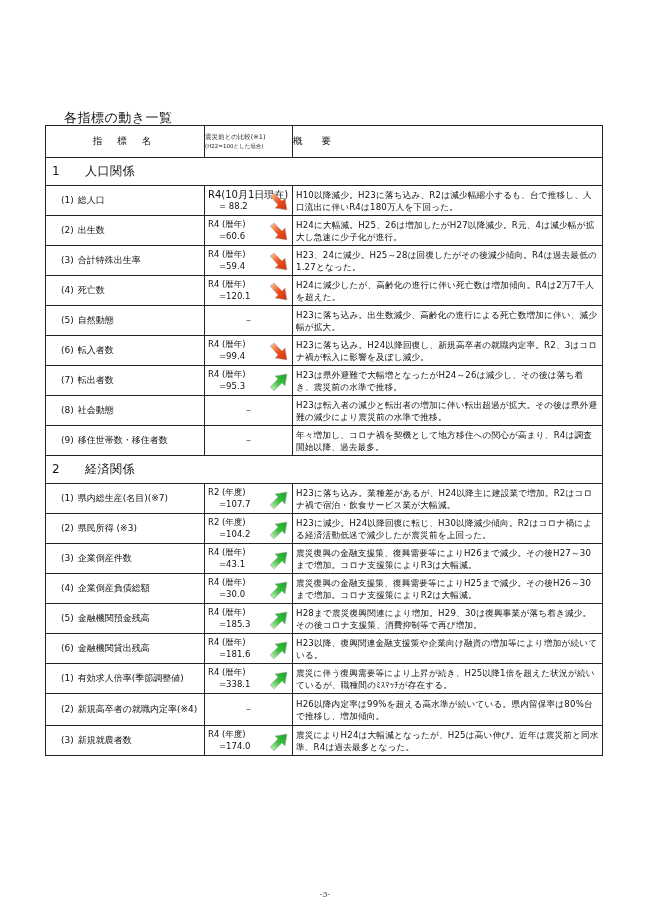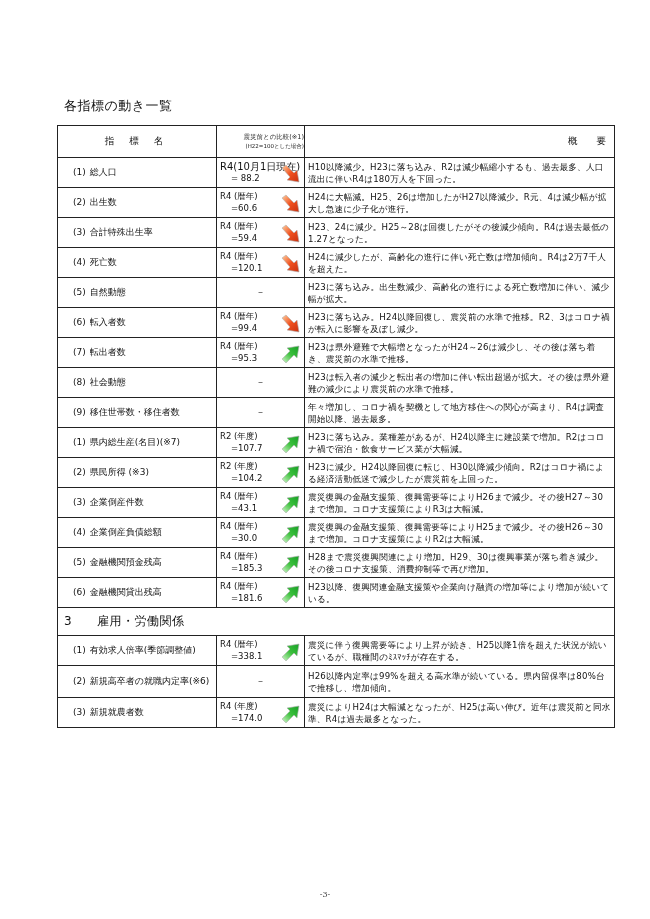--- a/index.html
+++ b/index.html
@@ -2,40 +2,40 @@
 <html><head>
 <meta charset="utf-8">
 <style>
   html, body { margin: 0; padding: 0; background: #ffffff; }
   body {
     width: 650px; height: 919px; position: relative; overflow: hidden;
     font-family: "DejaVu Sans", "Liberation Sans", sans-serif;
     color: #111;
   }
   .page-title {
-    position: absolute; left: 64px; top: 97px;
+    position: absolute; left: 64px; top: 109px;
     font-size: 13px; font-weight: normal; letter-spacing: 0.5px;
   }
   table.indicators {
-    position: absolute; left: 57px; top: 125px;
+    position: absolute; left: 45px; top: 125px;
     width: 557px; border-collapse: collapse; table-layout: fixed;
   }
   table.indicators td, table.indicators th {
     border: 1px solid #222; padding: 0; vertical-align: middle;
   }
   table.indicators { border: 1.5px solid #333; }
   col.c1 { width: 159px; }
   col.c2 { width: 88px; }
   col.c3 { width: 310px; }
   th { font-weight: normal; }
   .hdr-row { height: 32px; }
   .hdr-name { font-size: 9.5px; letter-spacing: 6px; text-align: center; }
-  .hdr-cmp { font-size: 6.5px; line-height: 9px; text-align: right; color: #222; }
+  .hdr-cmp { font-size: 6.5px; line-height: 9px; text-align: left; color: #222; }
   .hdr-cmp .sub { font-size: 5.5px; display: block; }
-  .hdr-sum { font-size: 9.5px; letter-spacing: 8px; text-align: right; }
+  .hdr-sum { font-size: 9.5px; letter-spacing: 8px; text-align: left; }
   .sec-row { height: 28px; }
   .sec-cell { font-size: 12px; padding-left: 6px !important; letter-spacing: 0.5px; }
   .sec-num { display: inline-block; width: 33px; }
   .item-row { height: 30px; }
   .item-row.tall { height: 32px; }
   .name-cell { font-size: 9px; padding-left: 15px !important; line-height: 11px; }
   .name-wrap { display: flex; align-items: center; }
   .name-num { margin-right: 4px; white-space: nowrap; }
   .cmp-cell { position: relative; font-size: 8.5px; line-height: 11px; }
   .cmp-label { position: absolute; left: 3px; top: 3px; white-space: nowrap; }
@@ -65,20 +65,23 @@
     <tr class="hdr-row">
       <th class="hdr-name">指 標 名</th>
       <th class="hdr-cmp">
         <span>震災前との比較(※1)</span>
         <span class="sub">(H22=100とした場合)</span>
       </th>
       <th class="hdr-sum">概 要</th>
     </tr>
   </thead>
   <tbody id="tbody">
+      <tr class="sec-row">
+        <td class="sec-cell" colspan="3"><span class="sec-num">1</span><span>人口関係</span></td>
+      </tr>
       <tr class="item-row">
         <td class="name-cell">
           <div class="name-wrap">
             <span class="name-num">(1)</span>
             <span>総人口</span>
           </div>
         </td>
         <td class="cmp-cell">
           <span class="cmp-label small">R4(10月1日現在)</span>
           <span class="cmp-val">= 88.2</span>
@@ -86,21 +89,21 @@
               <defs>
                 <linearGradient id="gd" x1="0" y1="0" x2="1" y2="1">
                   <stop offset="0" stop-color="#ffd0a0"></stop>
                   <stop offset="0.5" stop-color="#f0501e"></stop>
                   <stop offset="1" stop-color="#c83010"></stop>
                 </linearGradient>
               </defs>
               <polygon points="2,4 6,1 14,9 17,6 19,18 7,16 10,13" fill="url(#gd)" stroke="#b0b0b0" stroke-width="0.6"></polygon>
             </svg></span>
         </td>
-        <td class="sum-cell">H10以降減少。H23に落ち込み、R2は減少幅縮小するも、過去最多、人口流出に伴いR4は180万人を下回った。</td>
+        <td class="sum-cell">H10以降減少。H23に落ち込み、R2は減少幅縮小するも、台で推移し、人口流出に伴いR4は180万人を下回った。</td>
       </tr>
       <tr class="item-row">
         <td class="name-cell">
           <div class="name-wrap">
             <span class="name-num">(2)</span>
             <span>出生数</span>
           </div>
         </td>
         <td class="cmp-cell">
           <span class="cmp-label">R4 (暦年)</span>
@@ -188,21 +191,21 @@
               <defs>
                 <linearGradient id="gd" x1="0" y1="0" x2="1" y2="1">
                   <stop offset="0" stop-color="#ffd0a0"></stop>
                   <stop offset="0.5" stop-color="#f0501e"></stop>
                   <stop offset="1" stop-color="#c83010"></stop>
                 </linearGradient>
               </defs>
               <polygon points="2,4 6,1 14,9 17,6 19,18 7,16 10,13" fill="url(#gd)" stroke="#b0b0b0" stroke-width="0.6"></polygon>
             </svg></span>
         </td>
-        <td class="sum-cell">H23に落ち込み。H24以降回復し、震災前の水準で推移。R2、3はコロナ禍が転入に影響を及ぼし減少。</td>
+        <td class="sum-cell">H23に落ち込み。H24以降回復し、新規高卒者の就職内定率。R2、3はコロナ禍が転入に影響を及ぼし減少。</td>
       </tr>
       <tr class="item-row">
         <td class="name-cell">
           <div class="name-wrap">
             <span class="name-num">(7)</span>
             <span>転出者数</span>
           </div>
         </td>
         <td class="cmp-cell">
           <span class="cmp-label">R4 (暦年)</span>
@@ -233,20 +236,23 @@
       <tr class="item-row">
         <td class="name-cell">
           <div class="name-wrap">
             <span class="name-num">(9)</span>
             <span>移住世帯数・移住者数</span>
           </div>
         </td>
         <td class="cmp-cell cmp-dash"><span>－</span></td>
         <td class="sum-cell">年々増加し、コロナ禍を契機として地方移住への関心が高まり、R4は調査開始以降、過去最多。</td>
       </tr>
+      <tr class="sec-row">
+        <td class="sec-cell" colspan="3"><span class="sec-num">2</span><span>経済関係</span></td>
+      </tr>
       <tr class="item-row">
         <td class="name-cell">
           <div class="name-wrap">
             <span class="name-num">(1)</span>
             <span>県内総生産(名目)(※7)</span>
           </div>
         </td>
         <td class="cmp-cell">
           <span class="cmp-label">R2 (年度)</span>
           <span class="cmp-val">=107.7</span>
@@ -371,23 +377,20 @@
                   <stop offset="0" stop-color="#d8f8d0"></stop>
                   <stop offset="0.5" stop-color="#3cc03c"></stop>
                   <stop offset="1" stop-color="#18a028"></stop>
                 </linearGradient>
               </defs>
               <polygon points="2,15 6,19 14,11 17,14 19,2 7,4 10,7" fill="url(#gu)" stroke="#b0b0b0" stroke-width="0.6"></polygon>
             </svg></span>
         </td>
         <td class="sum-cell">H23以降、復興関連金融支援策や企業向け融資の増加等により増加が続いている。</td>
       </tr>
-      <tr class="sec-row">
-        <td class="sec-cell" colspan="3"><span class="sec-num">3</span><span>雇用・労働関係</span></td>
-      </tr>
       <tr class="item-row">
         <td class="name-cell">
           <div class="name-wrap">
             <span class="name-num">(1)</span>
             <span>有効求人倍率(季節調整値)</span>
           </div>
         </td>
         <td class="cmp-cell">
           <span class="cmp-label">R4 (暦年)</span>
           <span class="cmp-val">=338.1</span>
@@ -401,21 +404,21 @@
               </defs>
               <polygon points="2,15 6,19 14,11 17,14 19,2 7,4 10,7" fill="url(#gu)" stroke="#b0b0b0" stroke-width="0.6"></polygon>
             </svg></span>
         </td>
         <td class="sum-cell">震災に伴う復興需要等により上昇が続き、H25以降1倍を超えた状況が続いているが、職種間のﾐｽﾏｯﾁが存在する。</td>
       </tr>
       <tr class="item-row tall">
         <td class="name-cell">
           <div class="name-wrap">
             <span class="name-num">(2)</span>
-            <span>新規高卒者の就職内定率(※6)</span>
+            <span>新規高卒者の就職内定率(※4)</span>
           </div>
         </td>
         <td class="cmp-cell cmp-dash"><span>－</span></td>
         <td class="sum-cell">H26以降内定率は99%を超える高水準が続いている。県内留保率は80%台で推移し、増加傾向。</td>
       </tr>
       <tr class="item-row">
         <td class="name-cell">
           <div class="name-wrap">
             <span class="name-num">(3)</span>
             <span>新規就農者数</span>

